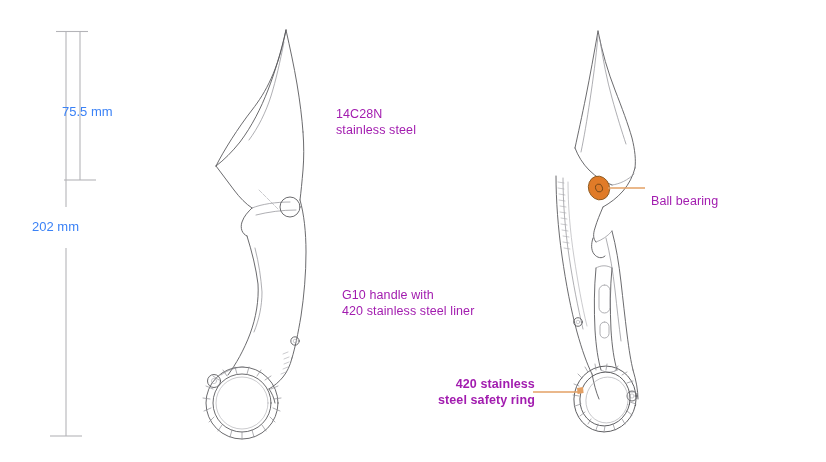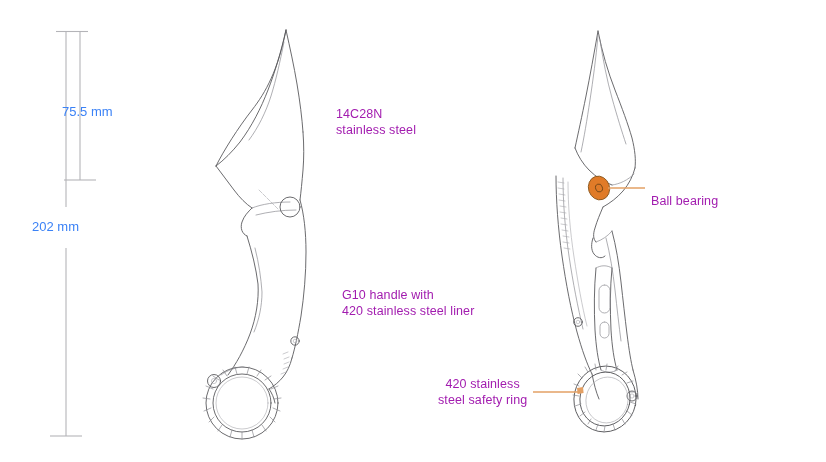--- a/index.html
+++ b/index.html
@@ -88,21 +88,21 @@
     position: absolute;
     color: #3b82f6;
     font-family: "Liberation Sans", sans-serif;
     font-size: 13px;
     line-height: 15px;
     white-space: nowrap;
   }
   #label-blade    { left: 336px; top: 106px; }
   #label-handle   { left: 336px; top: 287px; margin-left: 6px; }
   #label-bearing  { left: 651px; top: 181px; margin-top: 12px; }
-  #label-ring     { left: 438px; top: 376px; text-align: center; }
+  #label-ring     { left: 438px; top: 376px; text-align: right; font-weight: bold; }
   #dim-75         { left: 62px;  top: 104px; }
   #dim-202        { left: 32px;  top: 219px; }
 </style>
 </head>
 <body>
 
 <div id="diagram-root">
 
   <svg id="diagram-svg" viewBox="0 0 826 462" xmlns="http://www.w3.org/2000/svg">
 

